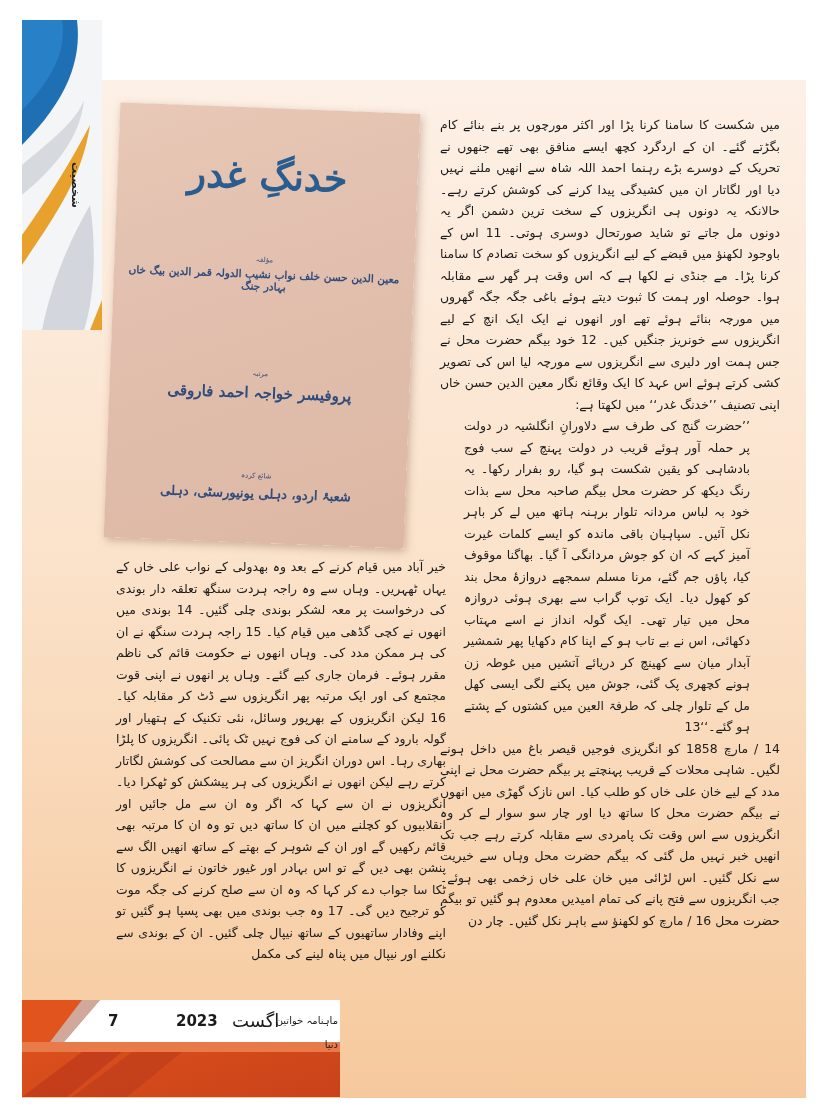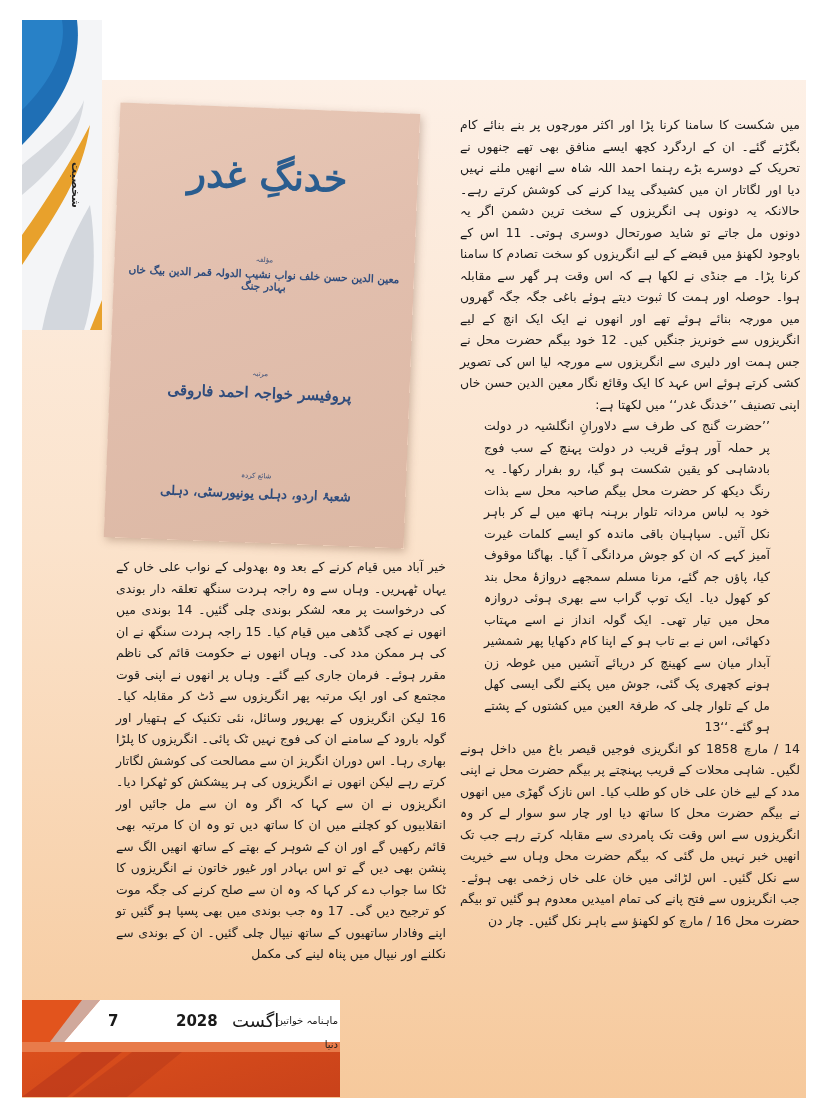--- a/index.html
+++ b/index.html
@@ -44,21 +44,21 @@
   .book-line {
     position: absolute; left: 10px; right: 10px; text-align: center;
     font-family: "DejaVu Serif", serif; color: #2f4c7c; direction: rtl;
   }
   .col {
     position: absolute; direction: rtl; text-align: justify;
     font-family: "DejaVu Sans", sans-serif; font-size: 12.4px; color: #1c1c1c;
     line-height: 21.5px;
   }
   .col p { margin: 0; }
-  .right-col { left: 440px; top: 114px; width: 340px; margin-left: 20px; }
+  .right-col { left: 440px; top: 114px; width: 340px; }
   .quote-block { margin: 0 30px 0 24px !important; }
   .left-col { left: 116px; top: 556px; width: 330px; }
   .footer-bar {
     position: absolute; left: 22px; top: 1000px; width: 318px; height: 97px;
     overflow: hidden;
   }
   .footer-white {
     position: absolute; left: 0; top: 0; width: 318px; height: 42px; background: #fff;
   }
   .footer-text {
@@ -119,16 +119,16 @@
     <path d="M0 97 L60 52 L100 52 L45 97 Z" fill="#b8361a" opacity="0.6"></path>
     <path d="M50 97 L110 52 L160 52 L105 97 Z" fill="#a8301a" opacity="0.35"></path>
   </svg>
   <div class="footer-white">
     <svg width="80" height="42" viewBox="0 0 80 42" style="position:absolute;left:0;top:0;">
       <path d="M0 0 H78 L42 42 H0 Z" fill="#e2541d"></path>
       <path d="M60 0 H78 L42 42 H28 Z" fill="#c9cdd3" opacity="0.7"></path>
     </svg>
   </div>
   <div class="footer-text" style="left:86px;">7</div>
-  <div class="footer-text" style="left:154px;">2028</div>
+  <div class="footer-text" style="left:154px;">2023</div>
   <div class="footer-text" style="left:210px; font-size:18px; font-weight:normal; direction:rtl;">اگست</div>
   <div class="footer-text" style="left:250px; font-size:10px; font-weight:normal; direction:rtl; width:66px;">ماہنامہ خواتین دنیا</div>
 </div>
 
 </body></html>

